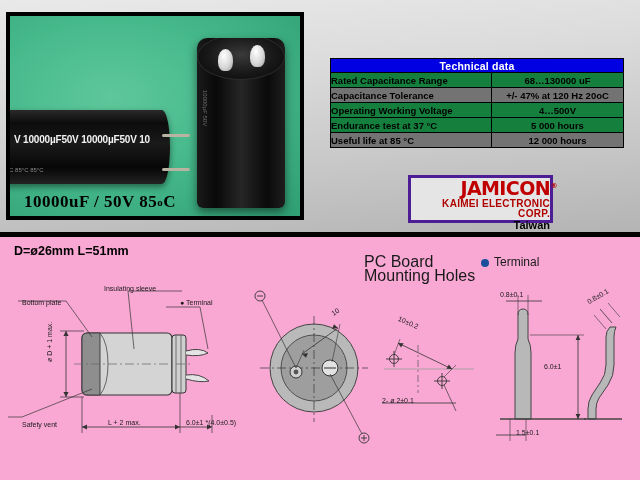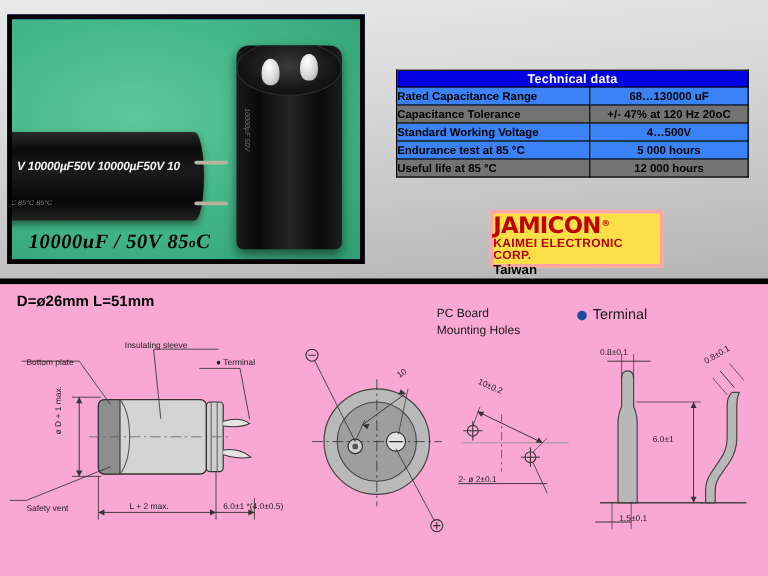--- a/index.html
+++ b/index.html
@@ -27,23 +27,22 @@
     background: #000000;
   }
 
   
   #photo-frame {
     position: absolute;
     left: 6px; top: 12px;
     width: 298px; height: 208px;
     border: 4px solid #000000;
     box-sizing: border-box;
-    background: #1d4ed8;
+    background: #8b5cf6;
     overflow: hidden;
-    font-style: italic;
   }
   #photo-bg {
     position: absolute; left: 0; top: 0; right: 0; bottom: 0;
     background: radial-gradient(ellipse at 35% 40%, #5ec79b 0%, #46b98b 45%, #2f9f74 100%);
   }
   
   #cap-horizontal {
     position: absolute;
     left: -16px; top: 94px;
     width: 176px; height: 74px;
@@ -154,32 +153,32 @@
     white-space: nowrap;
   }
   .val-cell {
     text-align: center;
     font-weight: bold;
     color: #000000;
     height: 14px;
     border: 1px solid #000000;
     white-space: nowrap;
   }
-  .row-gray .lbl-cell, .row-gray .val-cell { background: #3b82f6; }
+  .row-gray .lbl-cell, .row-gray .val-cell { background: #15803d; }
   .row-white .lbl-cell, .row-white .val-cell { background: #737373; }
 
   
   #jamicon-box {
     position: absolute;
     left: 408px; top: 175px;
     width: 145px; height: 48px;
-    background: #fde047;
-    border: 3px solid #fca5a5;
+    background: #e5e5e5;
+    border: 3px solid #4c1d95;
     box-sizing: border-box;
-    text-align: left;
+    text-align: right;
   }
   #jamicon-word {
     margin-top: 1px;
     color: #c00000;
     font-size: 19px;
     font-weight: bold;
     letter-spacing: -0.6px;
     font-family: "DejaVu Sans", sans-serif;
     line-height: 19px;
     position: relative;
@@ -222,21 +221,21 @@
   .dtext {
     position: absolute;
     font-size: 7px;
     color: #1a1a1a;
     font-family: "Liberation Sans", sans-serif;
     white-space: nowrap;
   }
   #pcb-title {
     position: absolute;
     left: 364px; top: 18px;
-    font-size: 10px;
+    font-size: 16px;
     color: #1a1a1a;
     line-height: 14px;
     white-space: nowrap;
   }
   #terminal-title {
     position: absolute;
     left: 494px; top: 18px;
     font-size: 12px;
     color: #1a1a1a;
     white-space: nowrap;
@@ -286,25 +285,25 @@
       </tr>
       <tr class="row-gray">
         <td class="lbl-cell">Rated Capacitance Range</td>
         <td class="val-cell">68…130000 uF</td>
       </tr>
       <tr class="row-white">
         <td class="lbl-cell">Capacitance Tolerance</td>
         <td class="val-cell">+/- 47% at 120 Hz 20oC</td>
       </tr>
       <tr class="row-gray">
-        <td class="lbl-cell">Standard Working Voltage</td>
+        <td class="lbl-cell">Operating Working Voltage</td>
         <td class="val-cell">4…500V</td>
       </tr>
       <tr class="row-gray">
-        <td class="lbl-cell">Endurance test at 85 °C</td>
+        <td class="lbl-cell">Endurance test at 37 °C</td>
         <td class="val-cell">5 000 hours</td>
       </tr>
       <tr class="row-white">
         <td class="lbl-cell">Useful life at 85 °C</td>
         <td class="val-cell">12 000 hours</td>
       </tr>
     </tbody>
   </table>
 
   <div id="jamicon-box">

